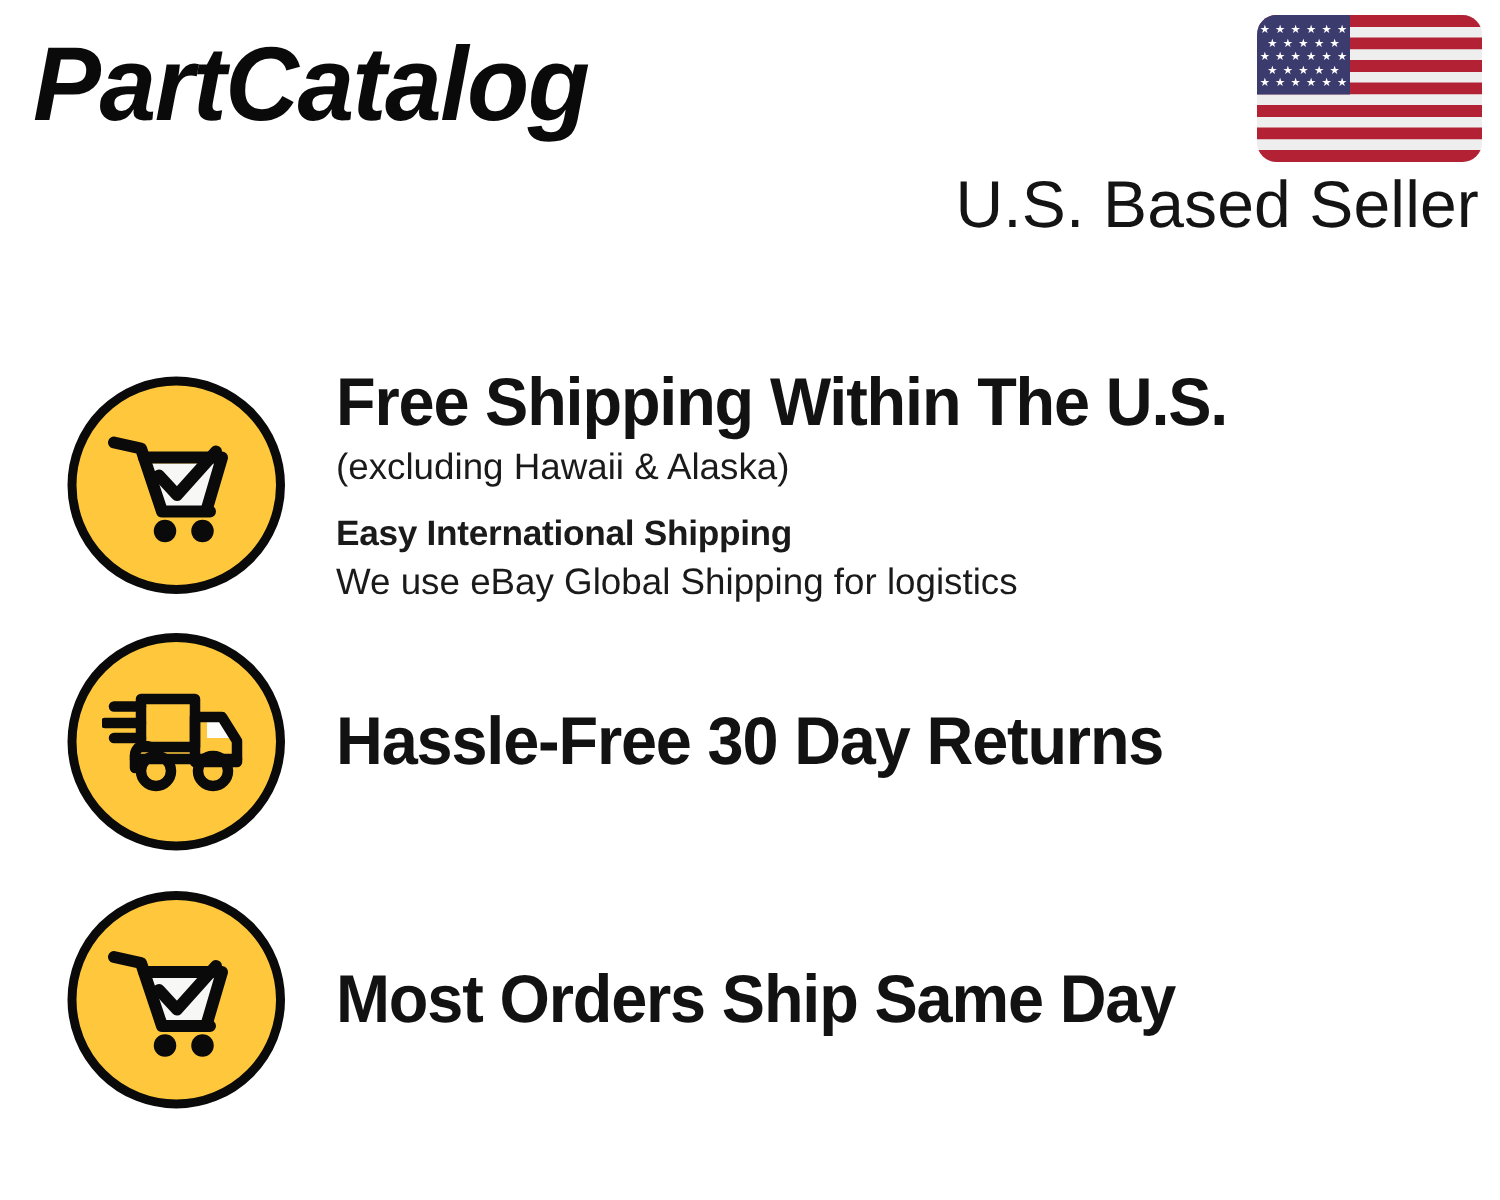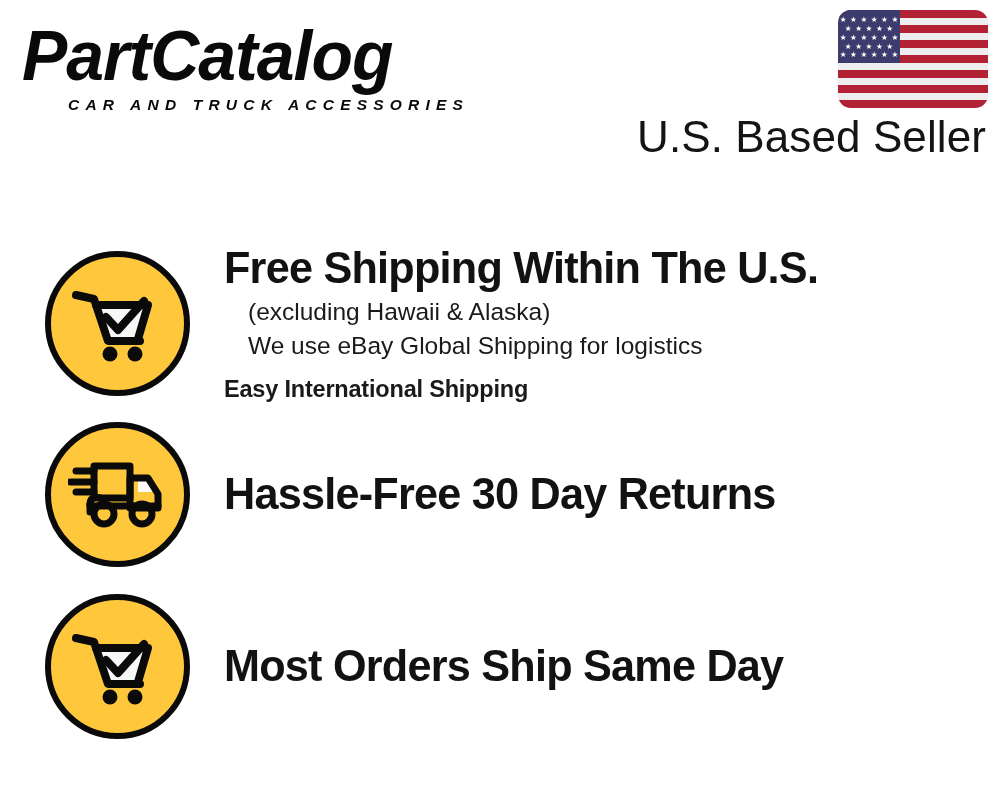--- a/index.html
+++ b/index.html
@@ -198,33 +198,31 @@
   }
   .benefit-sub.strong {
     font-weight: bold;
     font-size: 23.5px;
     margin-top: 11px;
     letter-spacing: -0.2px;
   }
   .benefit-sub.plain {
     font-size: 24.5px;
     margin-top: 2px;
-    margin-left: 24px;
   }
 </style>
 </head>
 <body>
 
 <div class="page">
 
   <div class="header">
 
     <div class="brand">
       <span class="brand-wordmark">PartCatalog</span>
-      <span class="brand-tagline">CAR AND TRUCK ACCESSORIES</span>
     </div>
 
     <div class="flag-badge">
       <div class="flag-stripes">
         <div class="stripe red"></div>
         <div class="stripe white"></div>
         <div class="stripe red"></div>
         <div class="stripe white"></div>
         <div class="stripe red"></div>
         <div class="stripe white"></div>
@@ -290,22 +288,22 @@
           <path d="M6 12 L24 16 L38 58 L70 58" fill="none" stroke="#0a0a0a" stroke-width="8" stroke-linecap="round" stroke-linejoin="round"></path>
           <path d="M26 22 L78 22 L68 56" fill="none" stroke="#0a0a0a" stroke-width="8" stroke-linecap="round" stroke-linejoin="round"></path>
           <path d="M36 34 L48 47 L74 18" fill="none" stroke="#0a0a0a" stroke-width="8" stroke-linecap="round" stroke-linejoin="round"></path>
           <circle cx="40" cy="71" r="7.5" fill="#0a0a0a"></circle>
           <circle cx="65" cy="71" r="7.5" fill="#0a0a0a"></circle>
         </svg>
       </div>
       <div class="benefit-text">
         <div class="benefit-heading">Free Shipping Within The U.S.</div>
         <div class="benefit-sub plain">(excluding Hawaii &amp; Alaska)</div>
+        <div class="benefit-sub strong">Easy International Shipping</div>
         <div class="benefit-sub plain">We use eBay Global Shipping for logistics</div>
-        <div class="benefit-sub strong">Easy International Shipping</div>
       </div>
     </div>
 
     <div class="benefit-row row-2">
       <div class="icon-badge">
         <svg width="100" height="72" viewBox="0 0 100 72" aria-hidden="true">
           <polygon points="70,20 82,20 88,34 70,34" fill="#fdfdfb"></polygon>
           <path d="M26 8 L62 8 L62 40 L26 40 Z" fill="none" stroke="#0a0a0a" stroke-width="7" stroke-linejoin="round"></path>
           <path d="M62 20 L80 20 L90 36 L90 50 L62 50 Z" fill="none" stroke="#0a0a0a" stroke-width="7" stroke-linejoin="round"></path>
           <path d="M22 46 L22 54" fill="none" stroke="#0a0a0a" stroke-width="7" stroke-linecap="round"></path>

